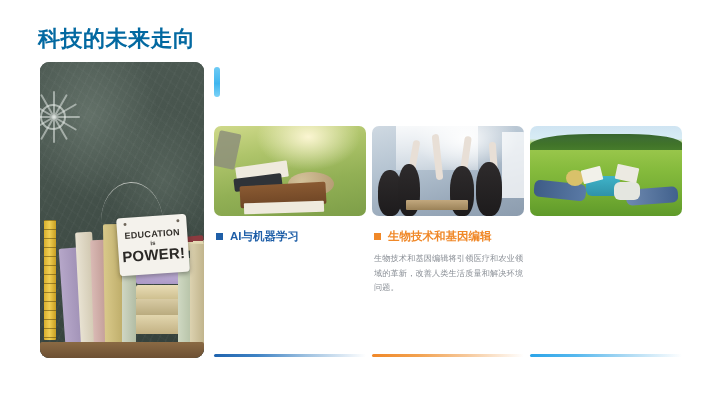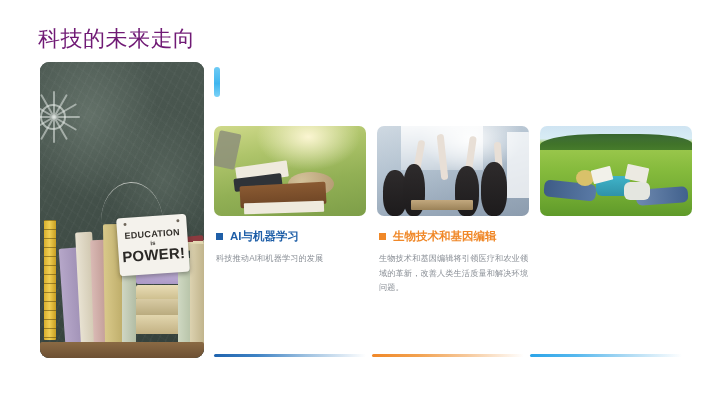--- a/index.html
+++ b/index.html
@@ -15,22 +15,22 @@
     font-family: "Liberation Sans", "DejaVu Sans", sans-serif;
     position: relative;
   }
 
   
   .slide-title {
     position: absolute;
     left: 38px;
     top: 24px;
     font-size: 22px;
-    font-weight: normal;
-    color: #701a75;
+    font-weight: bold;
+    color: #0369a1;
     letter-spacing: 0.5px;
     white-space: nowrap;
     text-align: center;
   }
 
   
   .hero-photo {
     position: absolute;
     left: 40px;
     top: 62px;
@@ -190,21 +190,20 @@
     font-weight: bold;
     color: #1a1a1a;
     white-space: nowrap;
   }
 
   
   .columns {
     display: flex;
     gap: 6px;
     margin-top: 28px;
-    justify-content: space-between;
   }
   .col { width: 152px; flex: 0 0 152px; }
 
   .col-photo {
     width: 152px;
     height: 90px;
     border-radius: 7px;
     overflow: hidden;
     position: relative;
   }
@@ -408,21 +407,20 @@
         <div class="pg-stones"></div>
         <div class="pg-note"></div>
         <div class="pg-tablet"></div>
         <div class="pg-book"></div>
         <div class="pg-pages"></div>
       </div>
       <div class="col-head">
         <span class="col-bullet" style="background:#1F5FA8"></span>
         <span class="col-title" style="color:#1F5FA8">AI与机器学习</span>
       </div>
-      <div class="col-body">科技推动AI和机器学习的发展</div>
     </div>
 
     <div class="col">
       <div class="col-photo photo-classroom">
         <div class="cl-win"></div>
         <div class="cl-board"></div>
         <div class="cl-arm a1"></div>
         <div class="cl-arm a2"></div>
         <div class="cl-arm a3"></div>
         <div class="cl-arm a4"></div>

